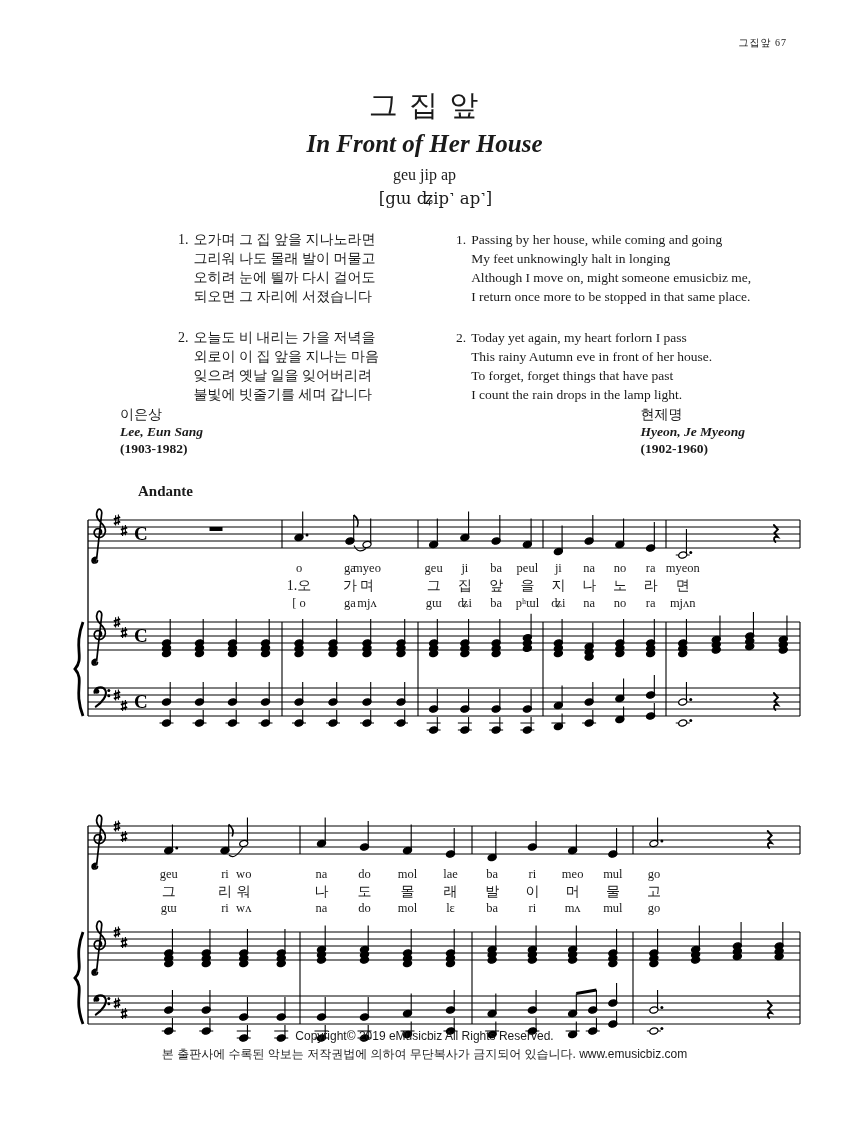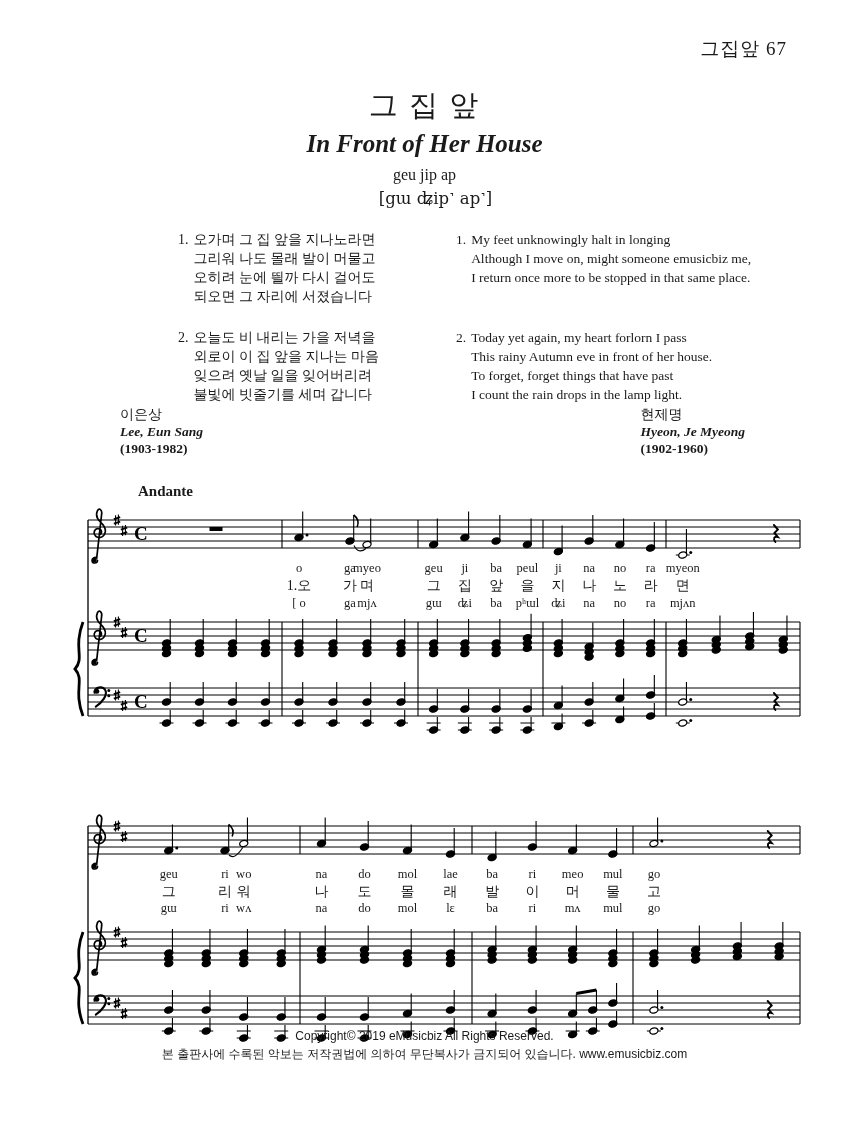--- a/index.html
+++ b/index.html
@@ -1,20 +1,20 @@
 <!DOCTYPE html>
 <html><head>
 <meta charset="utf-8">
 <style>
   html,body{margin:0;padding:0;background:#e8e8e8;}
   #page{position:relative;width:849px;height:1144px;background:#ffffff;
         font-family:"Liberation Serif","DejaVu Serif",serif;color:#1a1a1a;overflow:hidden;}
   .abs{position:absolute;}
   #score-svg{position:absolute;left:0;top:0;}
-  .header-right{top:36px;right:62px;font-size:19px;letter-spacing:1px;}
+  .header-right{top:36px;right:62px;font-size:10px;letter-spacing:1px;}
   .title-block{top:86px;left:0;width:100%;text-align:center;}
   .title-kr{font-size:29px;letter-spacing:2px;}
   .title-en{font-size:25px;font-weight:bold;font-style:italic;margin-top:4px;}
   .title-rom{font-size:16px;margin-top:8px;}
   .title-ipa{font-size:16.5px;margin-top:5px;font-family:"DejaVu Serif","DejaVu Sans",serif;padding-left:22px;}
   .verse{display:flex;gap:5px;font-size:13.5px;line-height:19px;}
   .verse.kr{font-size:14px;}
   .vnum{flex:0 0 auto;}
   .credit{font-size:13.5px;line-height:17px;font-family:Liberation Serif, serif;}
   .credit .kr{font-size:14px;}
@@ -640,20 +640,21 @@
       <div>오늘도 비 내리는 가을 저녁을</div>
       <div>외로이 이 집 앞을 지나는 마음</div>
       <div>잊으려 옛날 일을 잊어버리려</div>
       <div>불빛에 빗줄기를 세며 갑니다</div>
     </div>
   </div>
 
   <div class="abs verse" style="left:456px;top:230px;">
     <div class="vnum">1.</div>
     <div>
+      <div>Passing by her house, while coming and going</div>
       <div>My feet unknowingly halt in longing</div>
       <div>Although I move on, might someone emusicbiz me,</div>
       <div>I return once more to be stopped in that same place.</div>
     </div>
   </div>
   <div class="abs verse" style="left:456px;top:328px;">
     <div class="vnum">2.</div>
     <div>
       <div>Today yet again, my heart forlorn I pass</div>
       <div>This rainy Autumn eve in front of her house.</div>

